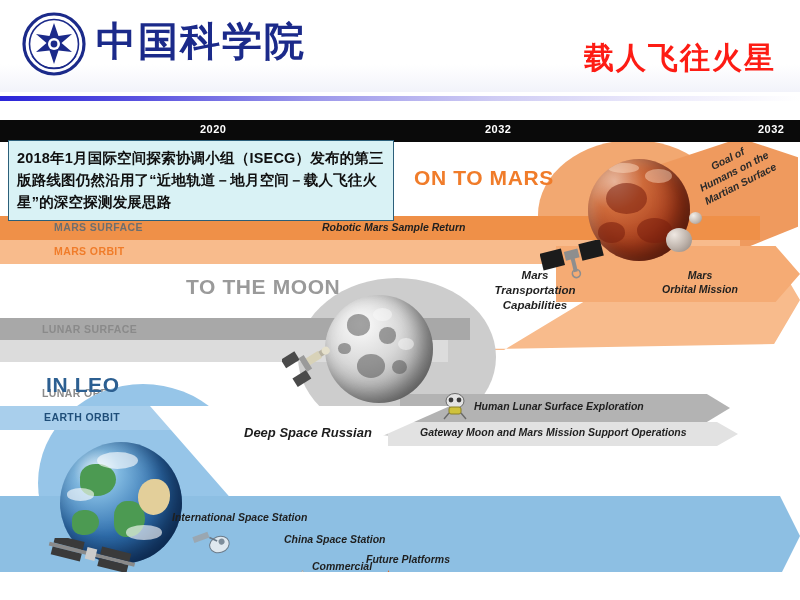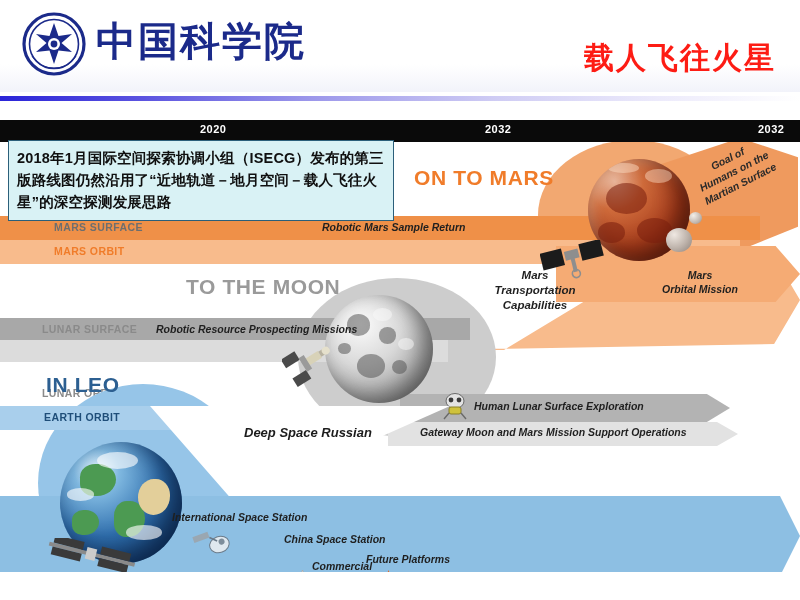--- a/index.html
+++ b/index.html
@@ -540,21 +540,20 @@
         <circle cx="11" cy="10" r="2.4" fill="#3a3a3a"></circle>
         <circle cx="19" cy="10" r="2.4" fill="#3a3a3a"></circle>
         <rect x="9" y="17" width="12" height="7" rx="2" fill="#cfc23c" stroke="#8a8028" stroke-width="1"></rect>
         <path d="M9 23 L4 29 M21 23 L26 29" stroke="#6a6a6a" stroke-width="1.4" fill="none"></path>
       </svg>
     </div>
 
     <div id="to-the-moon">TO THE MOON</div>
     <div id="lunar-surface-label" class="band-label">LUNAR SURFACE</div>
     <div id="lunar-orbit-label" class="band-label">LUNAR ORBIT</div>
-    <div id="robotic-resource" class="mission-italic">Robotic Resource Prospecting Missions</div>
     <div id="human-lunar-label" class="mission-italic">Human Lunar Surface Exploration</div>
     <div id="gateway-ops-label" class="mission-italic">Gateway Moon and Mars Mission Support Operations</div>
 
     <div id="leo-halo"></div>
     <div id="earth-orbit-band"></div>
     <div id="leo-wedge"></div>
     <div id="leo-main-band"></div>
 
     <div id="earth-planet">
       <div class="land" style="left:16%;top:18%;width:30%;height:26%;"></div>

